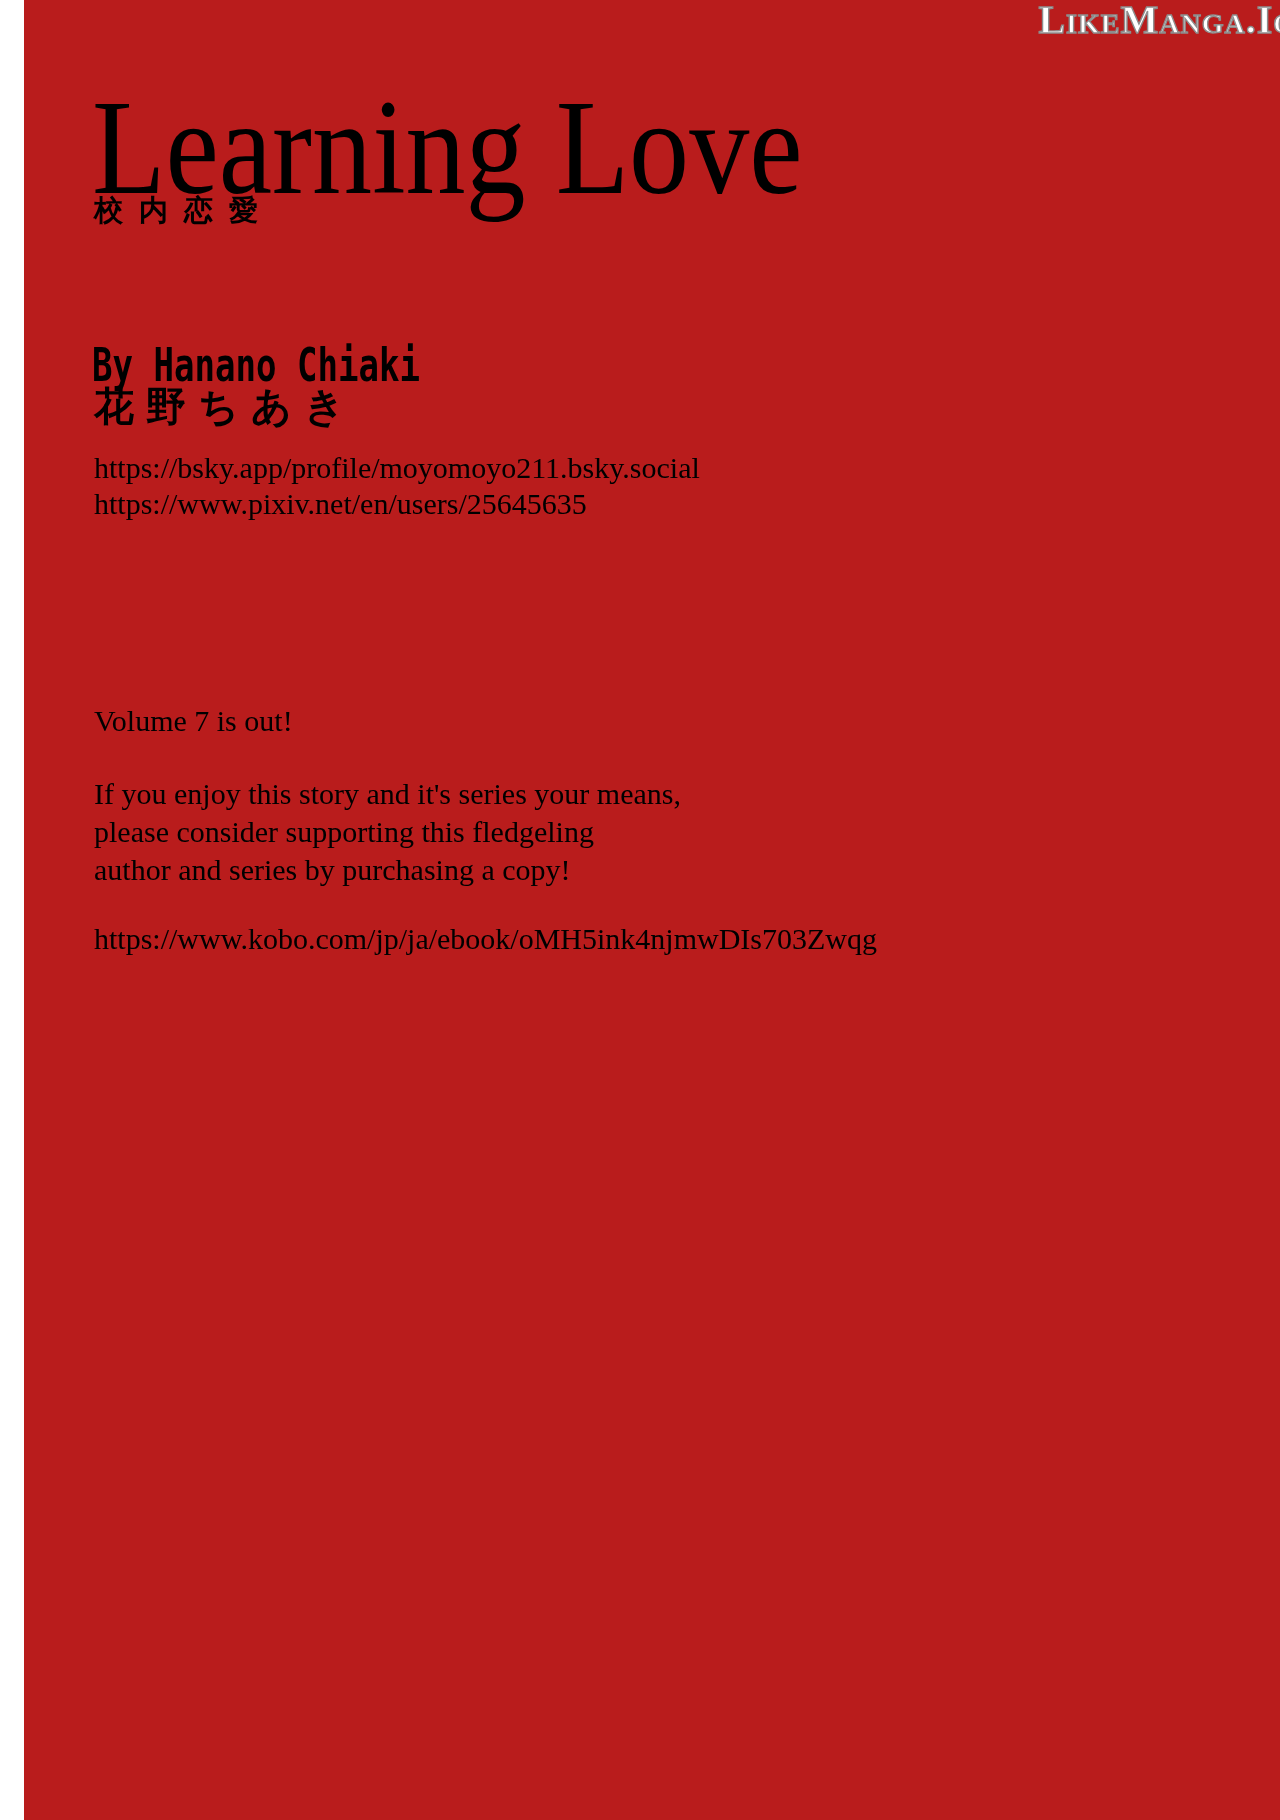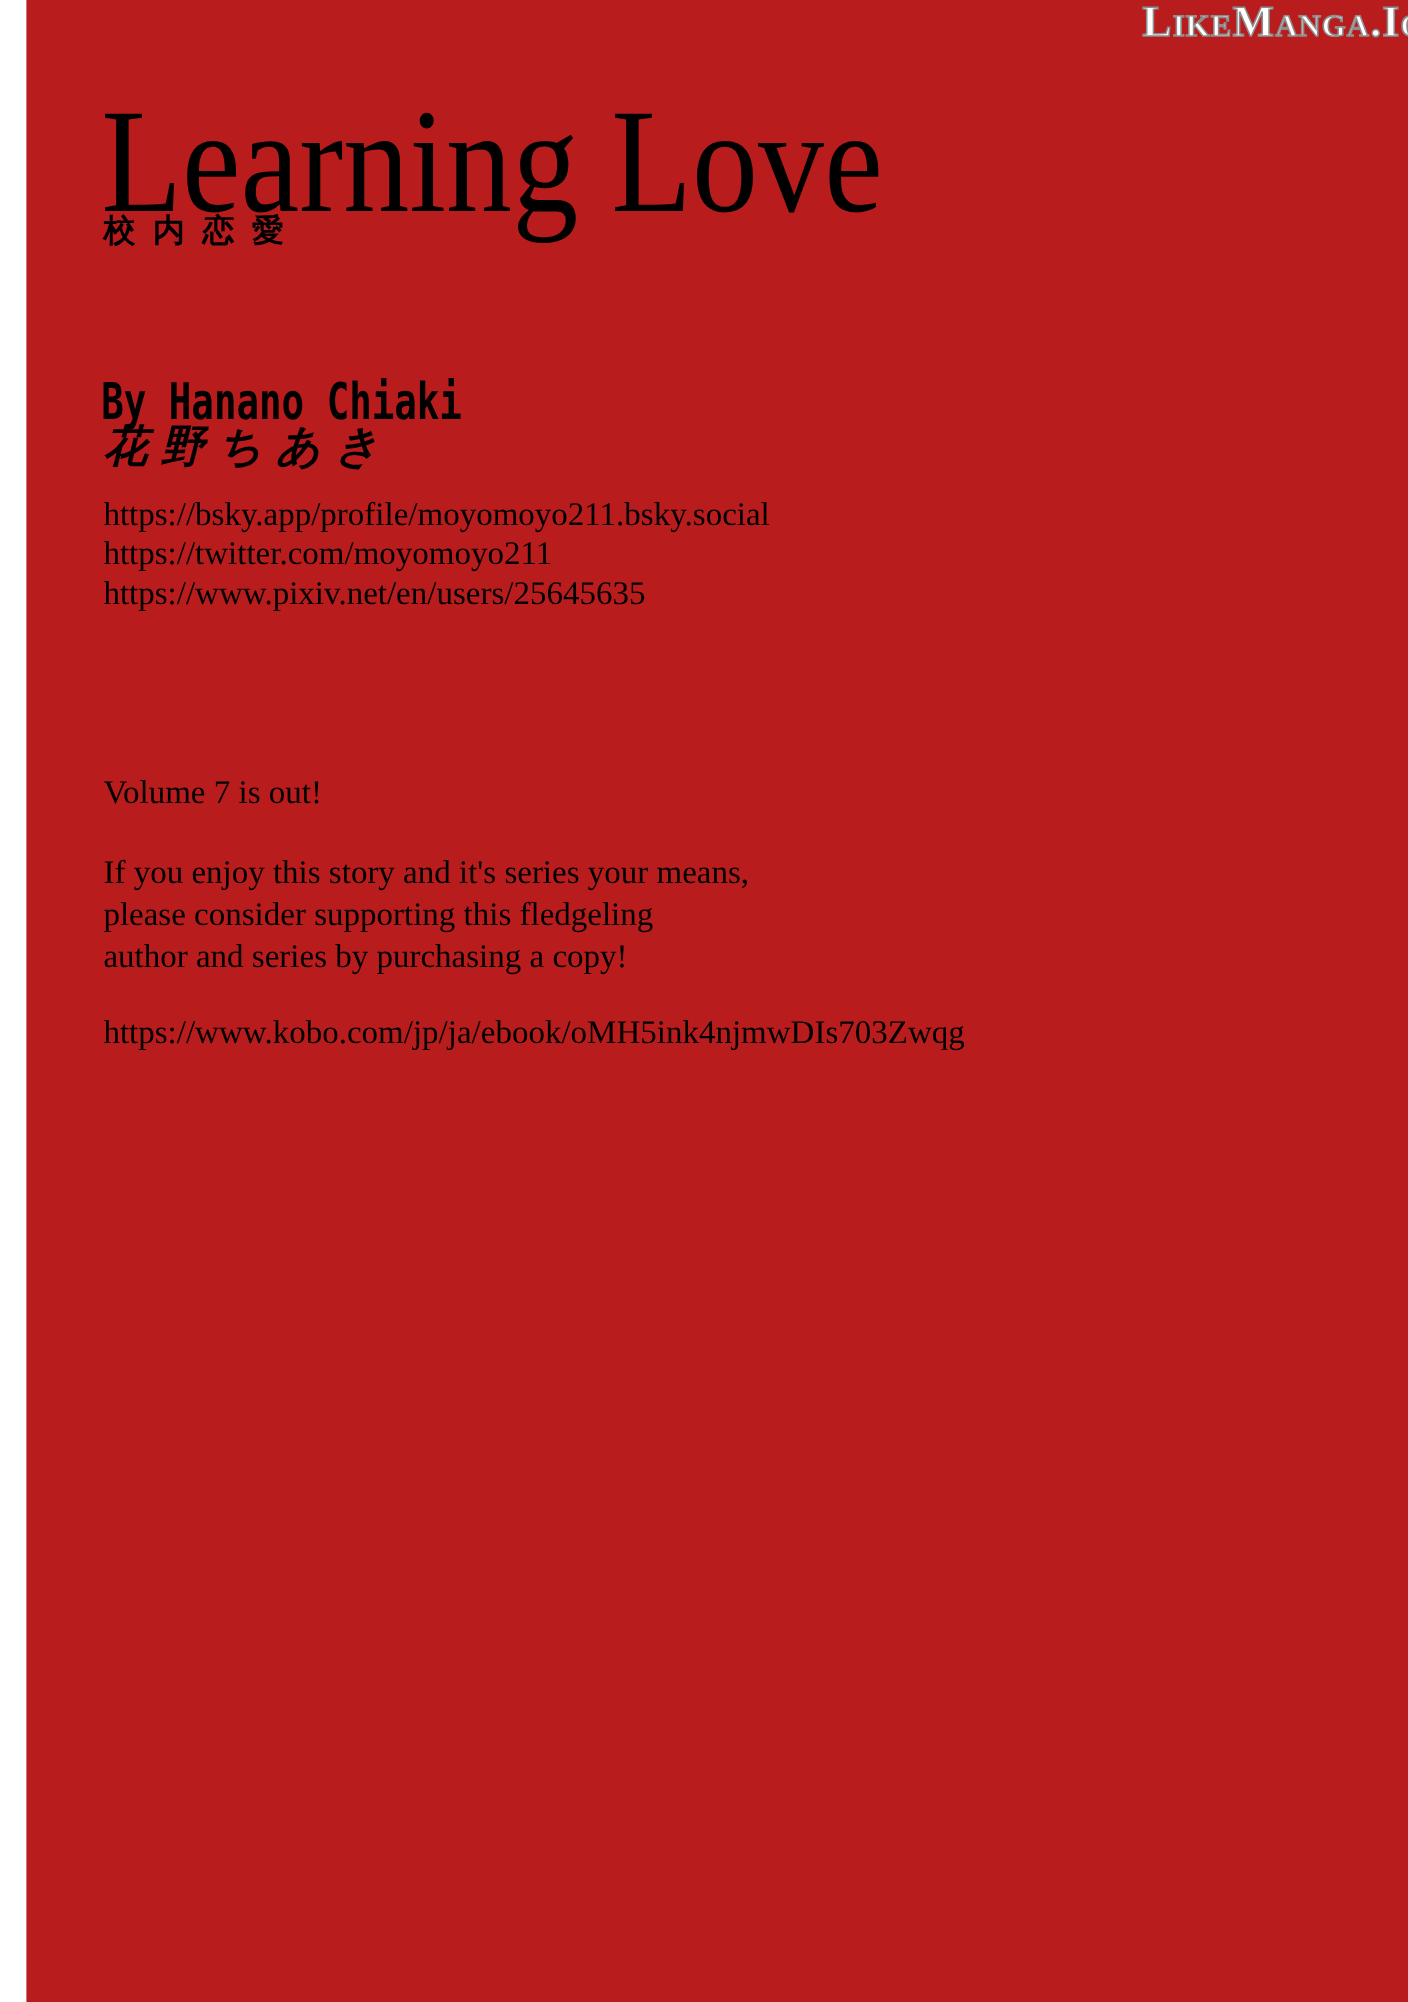--- a/index.html
+++ b/index.html
@@ -70,21 +70,20 @@
   .author-jp {
     position: absolute;
     left: 70px;
     top: 386px;
     font-family: "Liberation Sans", sans-serif;
     font-weight: bold;
     font-size: 40px;
     line-height: 1;
     letter-spacing: 12px;
     white-space: nowrap;
-    font-style: italic;
   }
 
   .social-links {
     position: absolute;
     left: 70px;
     top: 450px;
     font-size: 30px;
     line-height: 36px;
     white-space: nowrap;
   }
@@ -126,21 +125,20 @@
   <div class="title">Learning Love</div>
 
   <div class="title-jp">校内恋愛</div>
 
   <div class="byline">By Hanano Chiaki</div>
 
   <div class="author-jp">花野ちあき</div>
 
   <div class="social-links">
     <div>https://bsky.app/profile/moyomoyo211.bsky.social</div>
-    <div>https://twitter.com/moyomoyo211</div>
     <div>https://www.pixiv.net/en/users/25645635</div>
   </div>
 
   <div class="announcement">Volume 7 is out!</div>
 
   <div class="support-message">
     <div>If you enjoy this story and it's series your means,</div>
     <div>please consider supporting this fledgeling</div>
     <div>author and series by purchasing a copy!</div>
   </div>

